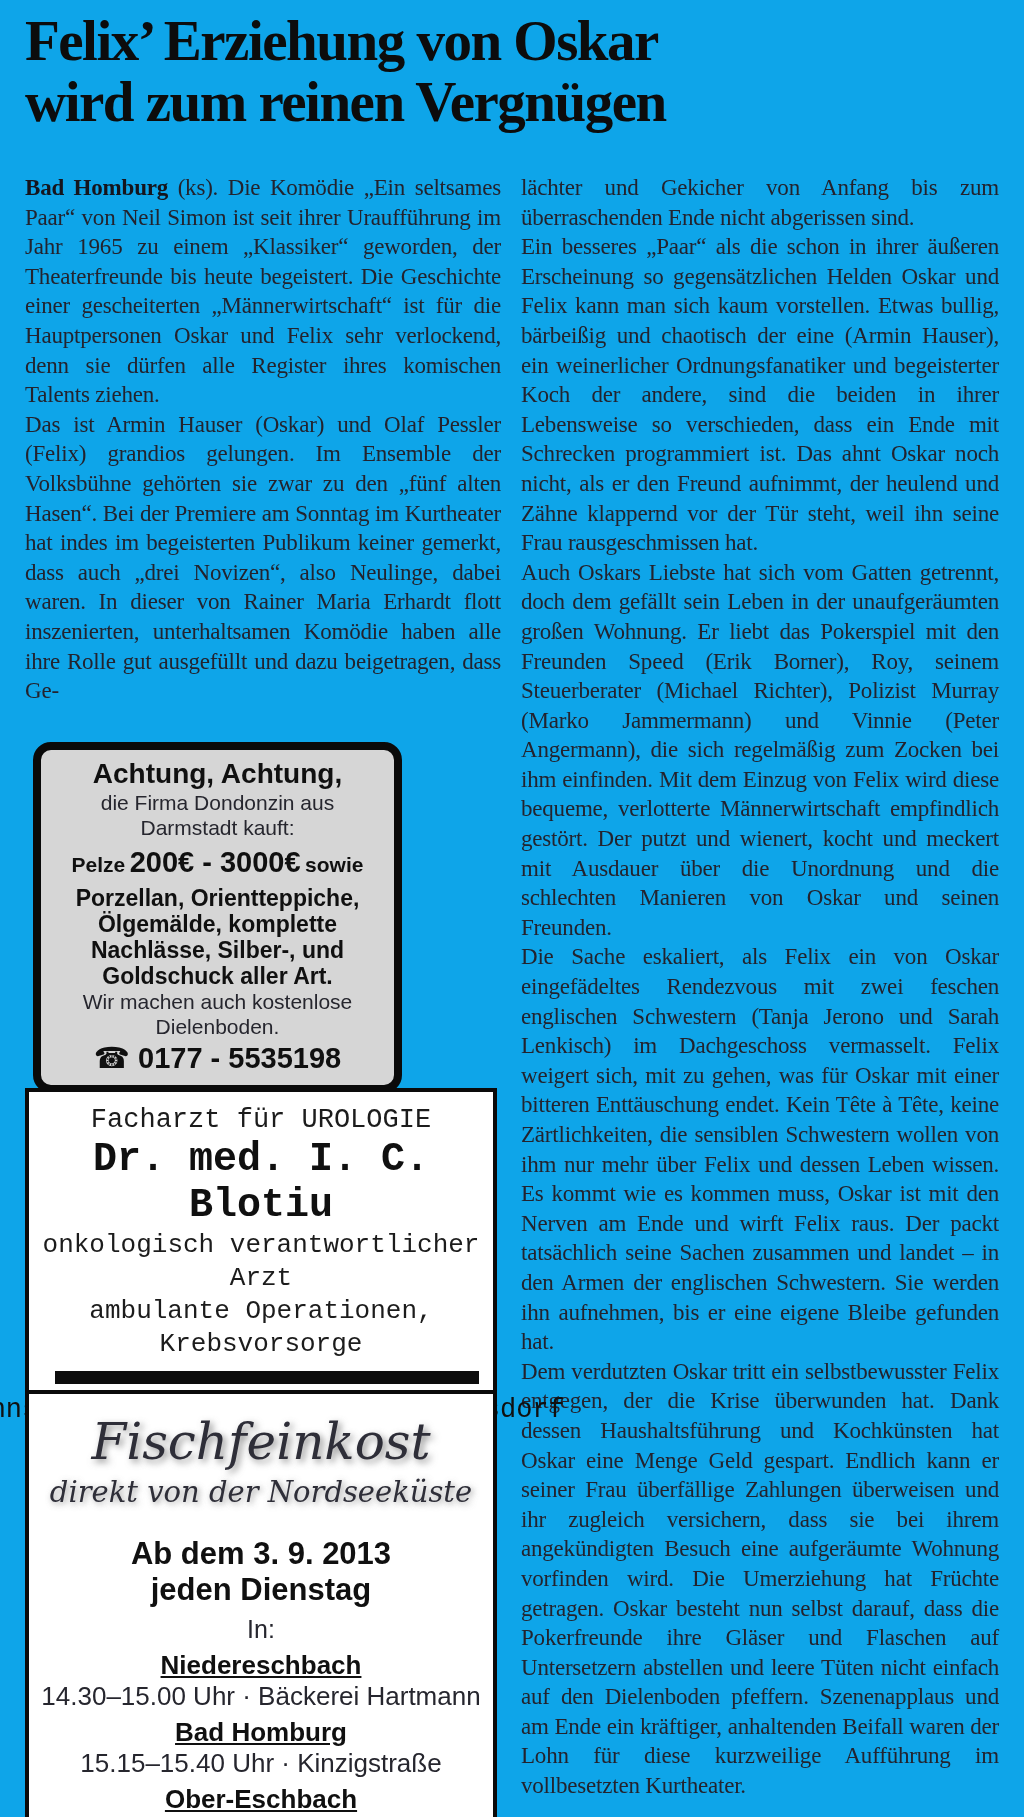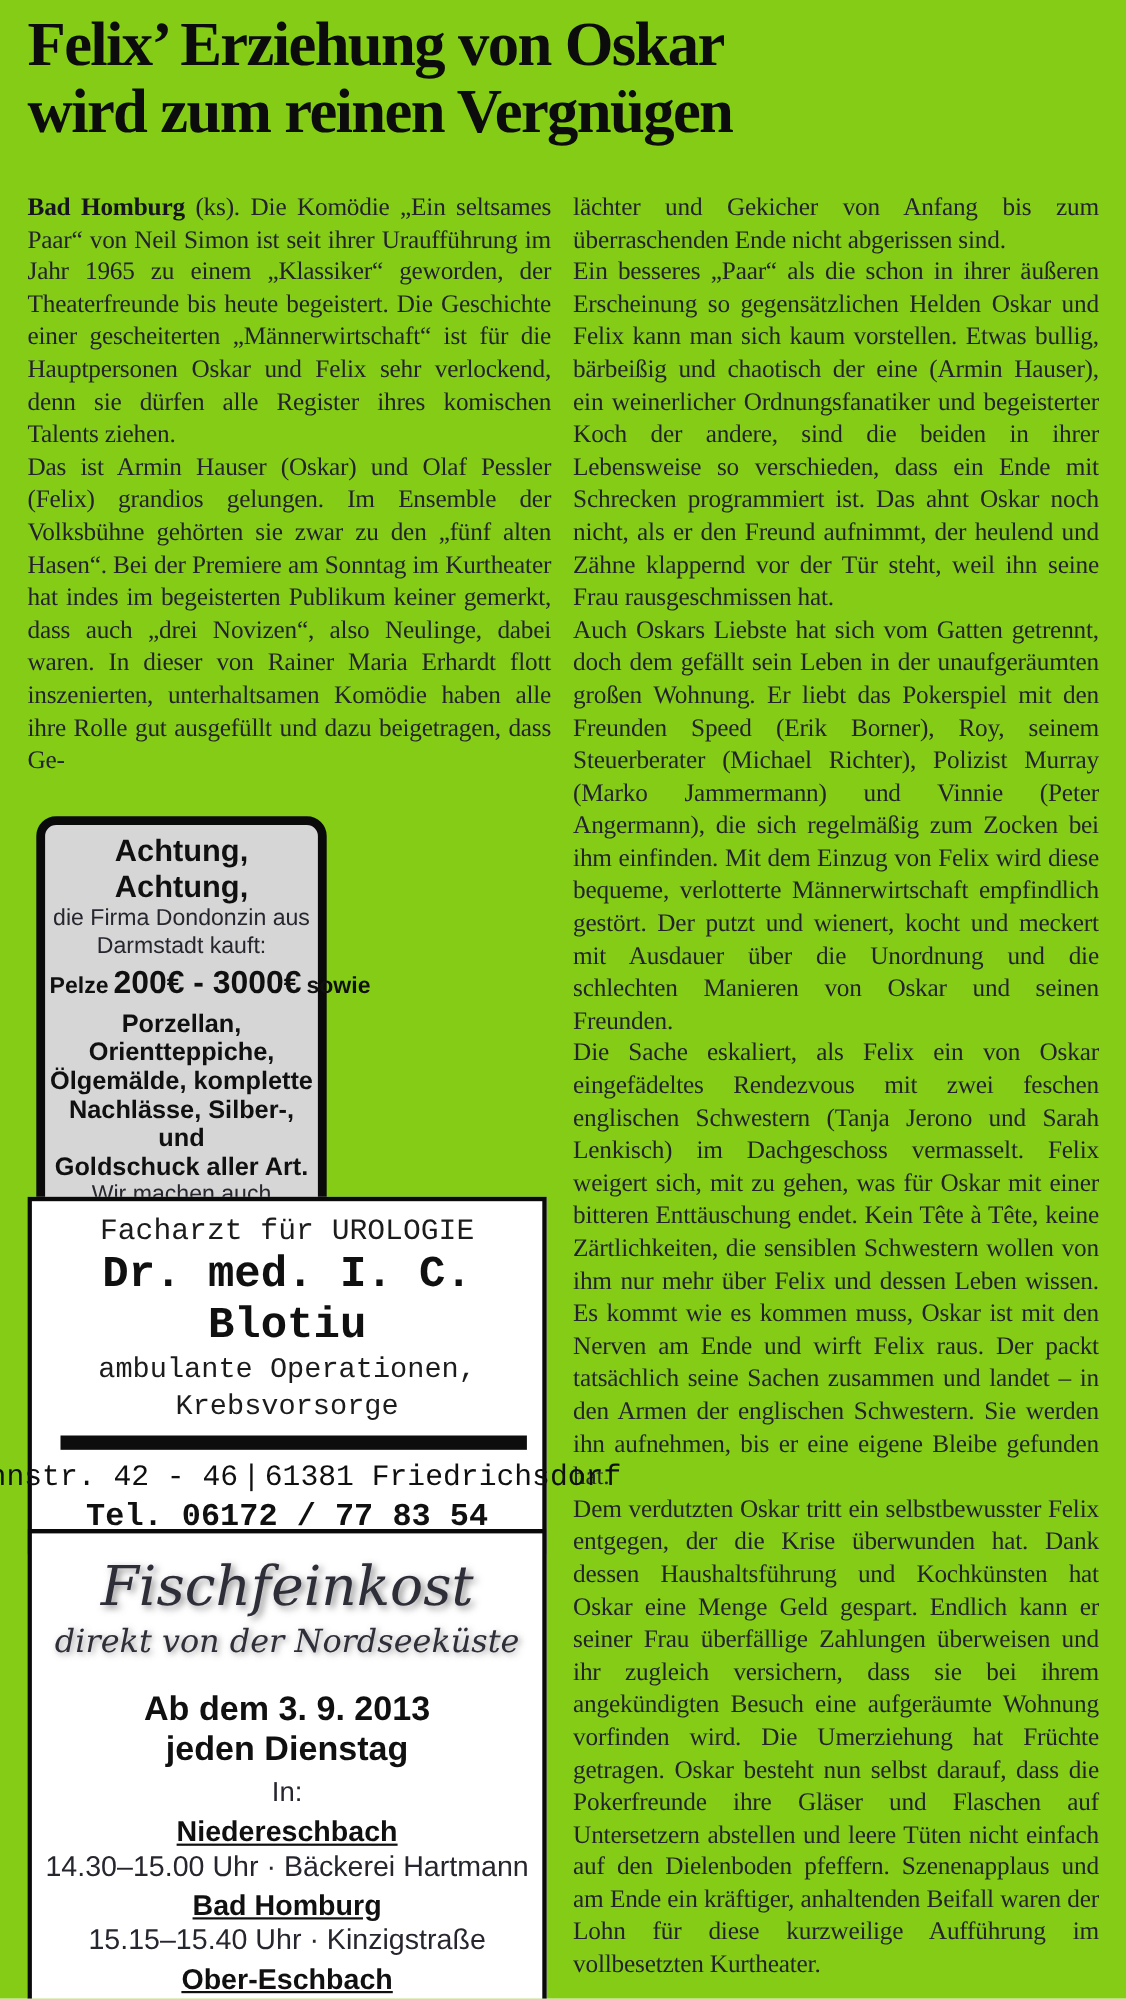--- a/index.html
+++ b/index.html
@@ -1,18 +1,18 @@
 <!DOCTYPE html>
 <html lang="de"><head>
 <meta charset="utf-8">
 <style>
   html,body{margin:0;padding:0;background:#ffffff;}
   .page{
     position:relative;width:1024px;height:1817px;overflow:hidden;
-    background:#84cc16;font-family:"Liberation Serif","DejaVu Serif",serif;
+    background:#0ea5e9;font-family:"Liberation Serif","DejaVu Serif",serif;
   }
   .headline{
     position:absolute;top:10px;left:25px;width:970px;margin:0;
     font-family:"Liberation Serif","DejaVu Serif",serif;
     font-weight:bold;font-size:57px;line-height:1.07;letter-spacing:-1.5px;
     color:#0c0c0c;
   }
   .col{
     position:absolute;top:173px;
     font-size:23px;line-height:29.6px;letter-spacing:-0.2px;
@@ -21,21 +21,21 @@
   }
   .col p{margin:0;}
   .col-left{left:25px;width:476px;}
   .col-right{left:521px;width:478px;}
   .lead-loc{font-weight:bold;color:#15151d;}
 
   .ad{position:absolute;box-sizing:border-box;text-align:center;
       font-family:"Liberation Sans","DejaVu Sans",sans-serif;color:#101010;}
 
   
-  .ad1{left:33px;top:742px;width:264px;border:8px solid #0a0a0a;border-radius:18px;
+  .ad1{left:33px;top:742px;width:369px;border:8px solid #0a0a0a;border-radius:18px;
        background:#d6d6d6;padding:8px 4px 10px 4px;}
   .ad1-title{font-weight:bold;font-size:28px;line-height:32px;}
   .ad1-reg{font-size:21px;line-height:25px;color:#26262e;}
   .ad1-offer{line-height:36px;margin-top:4px;white-space:nowrap;}
   .ad1-offer-sm{font-weight:bold;font-size:21px;}
   .ad1-offer-lg{font-weight:bold;font-size:29px;}
   .ad1-item{font-weight:bold;font-size:23px;line-height:26px;}
   .ad1-phone{font-weight:bold;font-size:29px;line-height:34px;margin-top:2px;white-space:nowrap;}
 
   
@@ -97,20 +97,21 @@
     <div class="ad1-item">Nachlässe, Silber-, und</div>
     <div class="ad1-item">Goldschuck aller Art.</div>
     <div class="ad1-reg">Wir machen auch kostenlose</div>
     <div class="ad1-reg">Dielenboden.</div>
     <div class="ad1-phone"><span>☎</span> <span>0177 - 5535198</span></div>
   </div>
 
   <div class="ad ad2">
     <div class="ad2-spec">Facharzt für UROLOGIE</div>
     <div class="ad2-doc">Dr. med. I. C. Blotiu</div>
+    <div class="ad2-sub">onkologisch verantwortlicher Arzt</div>
     <div class="ad2-sub">ambulante Operationen, Krebsvorsorge</div>
     <div class="ad2-bar"></div>
     <div class="ad2-addr">
         <span>Bahnstr. 42 - 46</span>
         <span>|</span>
         <span>61381 Friedrichsdorf</span>
       </div>
     <div class="ad2-tel">Tel. 06172 / 77 83 54</div>
   </div>
 

